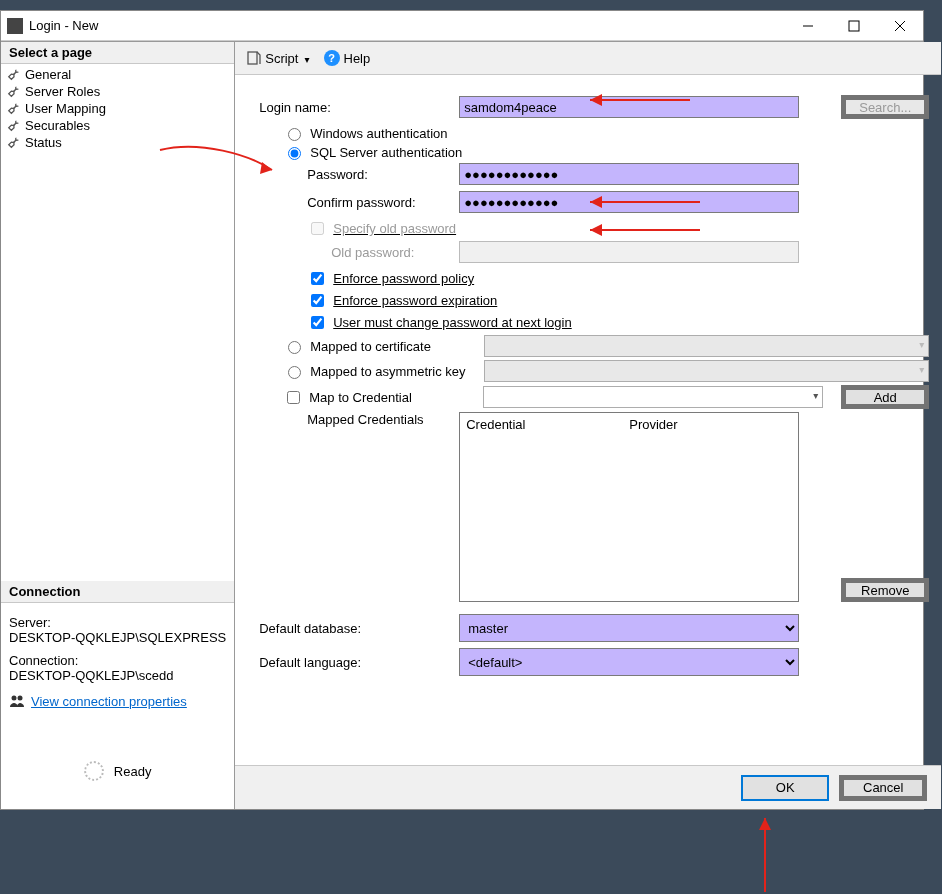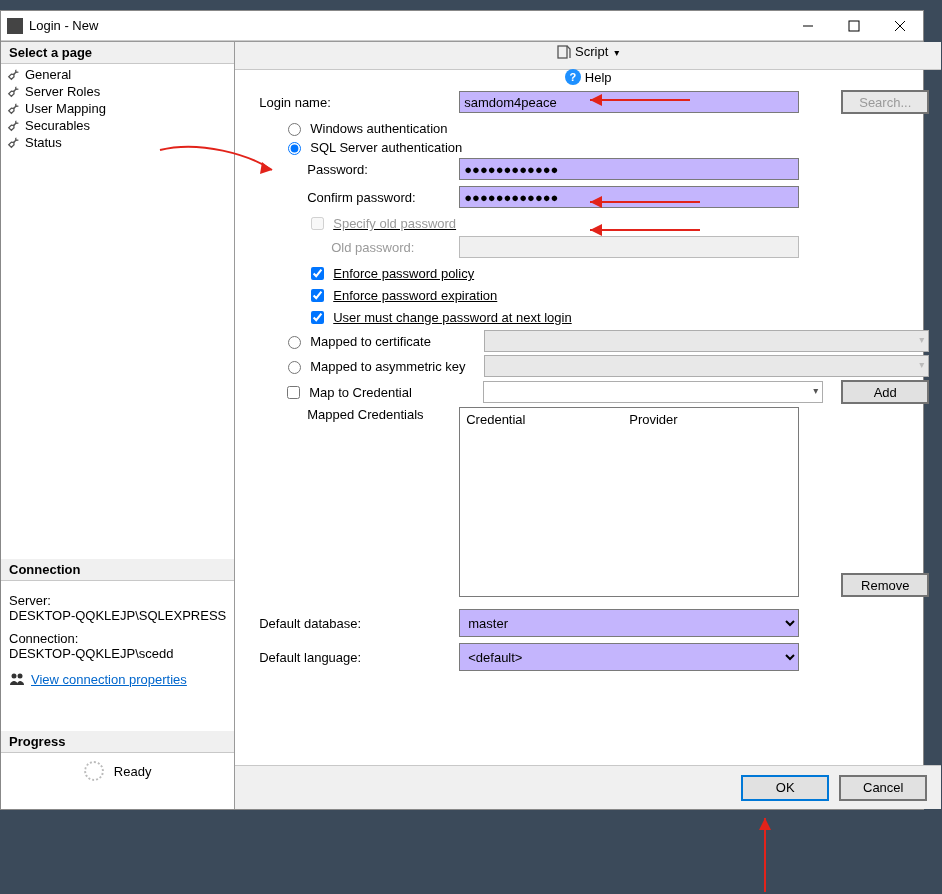--- a/index.html
+++ b/index.html
@@ -32,37 +32,37 @@
   .connpanel .lbl { margin-top: 8px; }
   .connpanel .val { margin-bottom: 2px; white-space: nowrap; overflow: hidden; }
   .connlink { display: flex; align-items: center; gap: 6px; margin-top: 10px; }
   .connlink a { color: #0066cc; text-decoration: underline; }
   .connlink .peopleicon { width:16px;height:16px; }
   .progress { padding: 8px; display: flex; align-items: center; gap: 10px; justify-content: center; }
   .progress .spinner { width: 20px; height: 20px; border: 2px dotted #bbb; border-radius: 50%; }
 
   
   .main { flex: 1; display: flex; flex-direction: column; }
-  .toolbar { height: 28px; background: #f0f0f0; display: flex; align-items: center; gap: 6px; padding: 0 8px; border-bottom: 1px solid #c8c8c8; flex-direction: column;}
+  .toolbar { height: 28px; background: #f0f0f0; display: flex; align-items: center; gap: 6px; padding: 16px 8px; border-bottom: 1px solid #c8c8c8;}
   .toolbar .tb-btn { display: flex; align-items: center; gap: 4px; padding: 2px 4px; }
   .toolbar .downarrow::after { content: "▾"; font-size: 10px; margin-left:2px;}
   .toolbar .helpicon { width:16px;height:16px;background:#1e90ff;border-radius:50%;color:#fff;display:flex;align-items:center;justify-content:center;font-weight:bold;font-size:11px;}
   .scripticon { width:14px;height:14px; }
   .scripticon svg{width:14px;height:14px;stroke:#555;fill:none;stroke-width:1.3;}
 
   .form { flex: 1; padding: 20px 12px 6px 24px; overflow: hidden; position: relative;}
   .row { display: flex; align-items: center; margin-bottom: 6px; }
   .row .lab { width: 200px; }
   .row .lab.ind2 { padding-left: 48px; }
   .row .field { flex: 1; display: flex; gap: 8px; align-items: center; }
   input[type=text], input[type=password], select {
     height: 22px; border: 1px solid #7a7a7a; padding: 1px 4px; background:#c4b5fd;
   }
   input[disabled], select[disabled] { background: #f0f0f0; color:#888; border-color:#bbb;}
-  .btn { height: 24px; min-width: 88px; border: 2px solid #737373; background: #e1e1e1; padding: 0 10px; }
+  .btn { height: 24px; min-width: 88px; border: 5px solid #737373; background: #e1e1e1; padding: 0 10px; }
   .btn:disabled { color:#9a9a9a; background:#e8e8e8;}
   .btn.primary { border: 2px solid #0078d7; background:#e1e1e1;}
   .radio-row, .check-row { display:flex; align-items:center; gap:6px; margin: 3px 0 3px 24px; }
   .check-row.ind2 { margin-left: 48px; text-decoration: underline; }
   .disabledtxt { color:#9a9a9a; }
 
   .combo { flex:1; height:22px; border:1px solid #adadad; background:#e8e8e8; position:relative; }
   .combo.enabled { background:#fff; }
   .combo .chev { position:absolute; right:4px; top:3px; font-size:10px; color:#555;}
   .combo.disabled .chev { color:#bbb;}
@@ -158,21 +158,20 @@
                 <circle cx="11" cy="5" r="2.5" fill="#333"></circle>
                 <path d="M1 14c0-3 3-4 4-4s4 1 4 4" fill="#333"></path>
                 <path d="M8 14c0-3 2-4 3-4s4 1 4 4" fill="#333"></path>
               </svg>
           </span>
           <a href="#">View connection properties</a>
         </div>
       </div>
       <div style="height:40px"></div>
 
-      <div class="panelhead">Progress</div>
       <div class="progress">
         <div class="spinner"></div>
         <span>Ready</span>
       </div>
       <div style="height:20px"></div>
     </div>
 
     <div class="main">
       <div class="toolbar">
         <div class="tb-btn">

